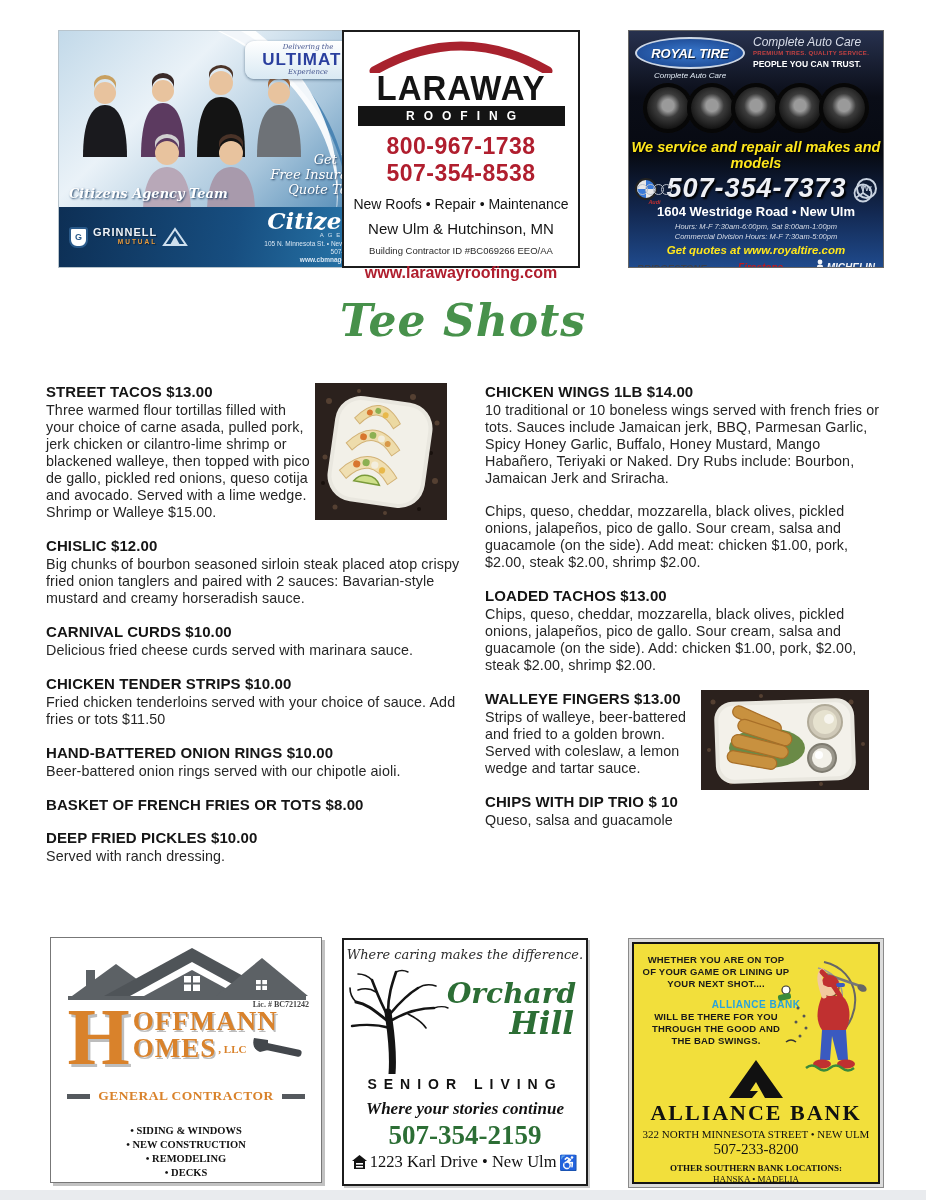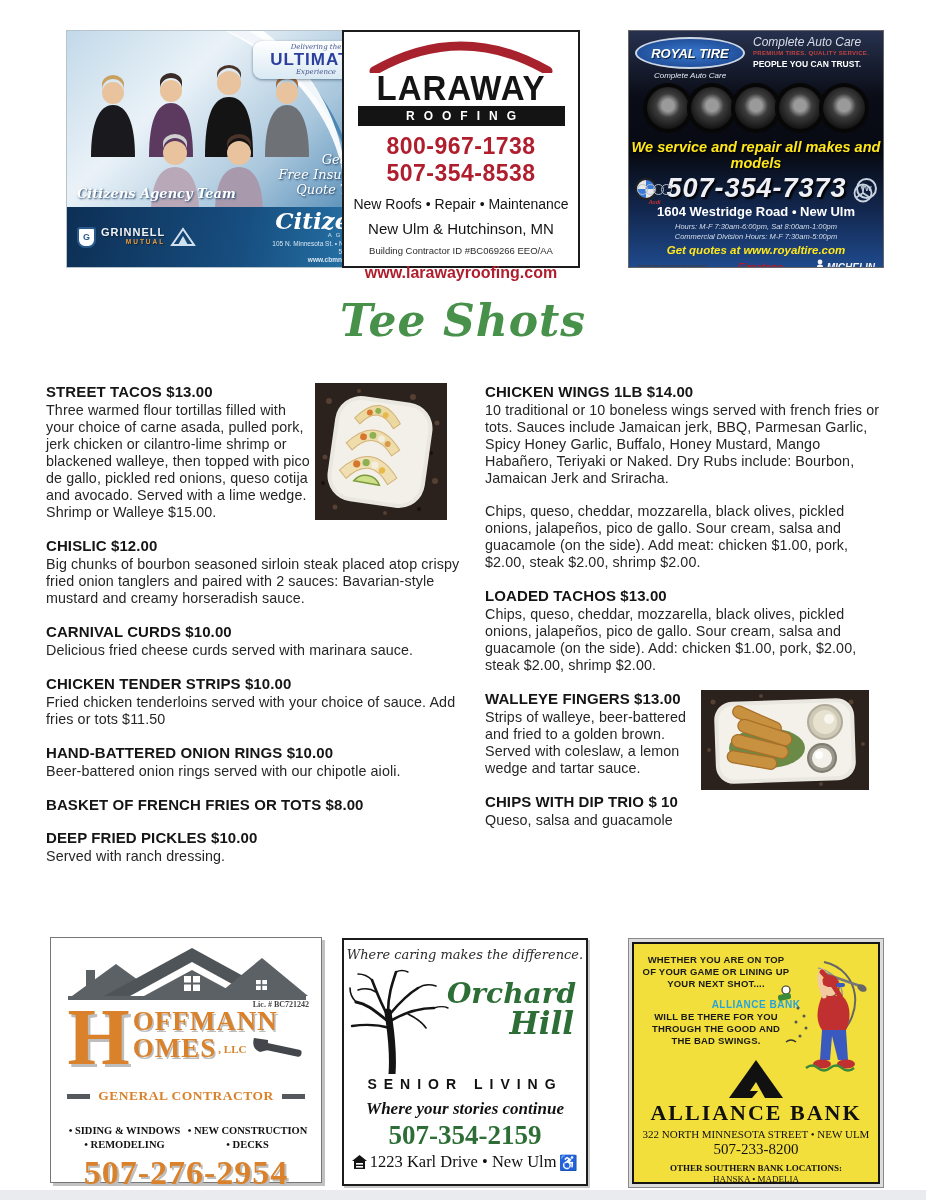--- a/index.html
+++ b/index.html
@@ -3,21 +3,21 @@
 <meta charset="utf-8">
 <style>
   html,body{margin:0;padding:0;background:#fff;}
   .page{width:926px;height:1200px;position:relative;background:#ffffff;
         font-family:"Liberation Sans",sans-serif;overflow:hidden;margin:0 auto;}
 
   
   .ad{position:absolute;box-sizing:border-box;}
 
   
-  .citizens{left:66px;top:30px;width:322px;height:238px;overflow:hidden;
+  .citizens{left:58px;top:30px;width:322px;height:238px;overflow:hidden;
     background:linear-gradient(135deg,#c2d9e9 0%,#eaf2f8 30%,#a8c6dc 60%,#4a85b2 88%,#2a6292 100%);
     border:1px solid #b8c4cc;}
   .cz-swoosh1{position:absolute;width:430px;height:370px;border-radius:50%;
     border-top:22px solid rgba(255,255,255,.92);top:-46px;left:-150px;transform:rotate(14deg);}
   .cz-swoosh2{position:absolute;width:430px;height:370px;border-radius:50%;
     border-top:10px solid rgba(58,121,173,.8);top:-30px;left:-140px;transform:rotate(14deg);}
   .cz-people{position:absolute;left:0;top:26px;width:272px;height:156px;}
   .cz-badge{position:absolute;top:10px;right:8px;width:118px;text-align:center;
     background:linear-gradient(#ffffff,#d9e9f3);border-radius:9px;padding:2px 4px 3px;
     box-shadow:0 1px 3px rgba(10,40,70,.5);}
@@ -117,21 +117,21 @@
   .hh-license{text-align:right;font-size:8px;font-weight:bold;color:#444;padding-right:12px;margin-top:-2px;}
   .hh-name{display:flex;justify-content:center;align-items:flex-start;margin-top:-4px;}
   .hh-h{font-size:80px;line-height:64px;font-weight:bold;color:#d9822b;text-shadow:2.5px 2.5px 0 #bdbdbd;}
   .hh-lines{text-align:left;margin-left:3px;padding-top:3px;}
   .hh-big{font-size:27px;font-weight:bold;color:#d9822b;letter-spacing:1px;text-shadow:1.5px 1.5px 0 #bdbdbd;line-height:27px;}
   .hh-line2{display:flex;align-items:center;}
   .hh-suffix{font-size:11px;font-weight:bold;color:#d9822b;margin-left:2px;}
   .hh-role{display:flex;align-items:center;margin:3px 16px 0;}
   .hh-bar{flex:1;height:5px;background:#55595e;}
   .hh-role-text{margin:16px 8px;color:#d9822b;font-weight:bold;font-size:13.5px;letter-spacing:.5px;}
-  .hh-services{display:grid;grid-template-columns:1fr 1fr;font-weight:bold;font-size:10.5px;
+  .hh-services{display:grid;grid-template-columns:1fr;font-weight:bold;font-size:10.5px;
     margin:4px 12px 0;line-height:14px;color:#111;}
   .hh-services span{text-align:center;}
   .hh-phone{font-weight:bold;font-size:34px;color:#d9822b;text-shadow:2px 2px 0 #bdbdbd;margin-top:2px;letter-spacing:1px;}
 
   
   .orchard{left:342px;top:938px;width:246px;height:248px;background:#fff;border:2px solid #1c1c1c;
     box-shadow:2px 2px 0 rgba(120,120,120,.4);}
   .oh-tagline{font-family:"DejaVu Serif",serif;font-style:italic;font-size:13px;color:#2a2a2a;
     text-align:center;margin-top:7px;}
   .oh-mid{position:relative;height:114px;}

